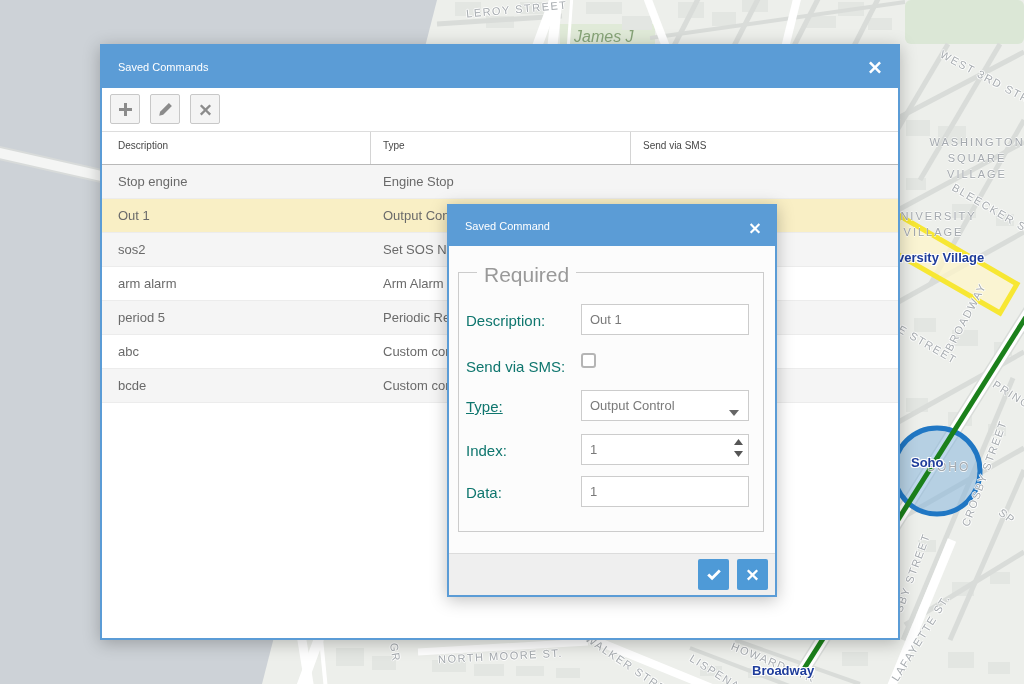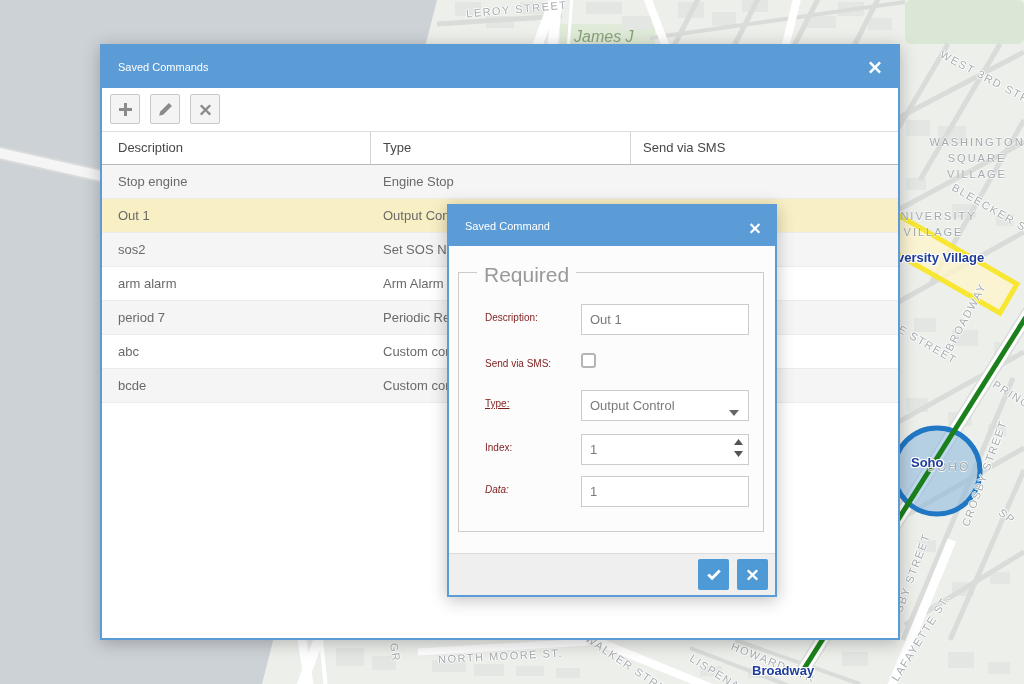--- a/index.html
+++ b/index.html
@@ -45,48 +45,48 @@
   .dlg{position:absolute;background:#fff;border:2px solid #5b9cd6;box-sizing:border-box;
        box-shadow:0 3px 16px rgba(0,0,0,.25);}
   #dlg-outer{left:100px;top:44px;width:800px;height:596px;}
   .dlg-head{height:42px;background:#5b9cd6;position:relative;}
   .dlg-title{color:#fff;font-size:11px;line-height:42px;padding-left:16px;}
   .dlg-close{position:absolute;right:16px;top:14px;width:14px;height:14px;cursor:pointer;}
   #toolbar{height:44px;background:#fff;border-bottom:1px solid #ddd;position:relative;box-sizing:border-box;}
   .tbtn{position:absolute;top:6px;width:30px;height:30px;background:#f4f4f4;border:1px solid #c8c8c8;
         border-radius:2px;box-sizing:border-box;cursor:pointer;display:flex;align-items:center;justify-content:center;}
   #tbtn-add{left:8px;} #tbtn-edit{left:48px;} #tbtn-del{left:88px;}
-  #thead{height:33px;position:relative;border-bottom:1px solid #b9b9b9;box-sizing:border-box;font-size:13px;color:#474747;}
+  #thead{height:33px;position:relative;border-bottom:1px solid #b9b9b9;box-sizing:border-box;font-size:10px;color:#474747;}
   .th{position:absolute;top:8px;}
   .colsep{position:absolute;top:0;width:1px;height:32px;background:#d4d4d4;}
   .trow{height:34px;position:relative;border-bottom:1px solid #ececec;box-sizing:border-box;font-size:13px;color:#6a6a6a;cursor:pointer;}
   .trow.alt{background:#f5f5f5;}
   .trow.sel{background:#f9efc5;}
   .td{position:absolute;top:9px;white-space:nowrap;}
   .c1{left:16px;} .c2{left:281px;} .c3{left:541px;}
   
   #dlg-inner{left:447px;top:204px;width:330px;height:393px;background:#fcfcfc;}
   #dlg-inner .dlg-head{height:40px;}
   #dlg-inner .dlg-title{line-height:40px;}
   #dlg-inner .dlg-close{top:14px;right:14px;width:12px;height:12px;}
   #fs{position:absolute;left:9px;top:66px;width:306px;height:260px;border:1px solid #ccc;box-sizing:border-box;}
   #fs-legend{position:absolute;left:18px;top:-10px;background:#fcfcfc;padding:0 7px;font-size:21px;color:#999;}
-  .flabel{position:absolute;left:26px;font-size:10px;color:#7f1d1d;}
+  .flabel{position:absolute;left:7px;font-size:15px;color:#0f766e;}
   .fin{position:absolute;left:122px;width:168px;height:31px;border:1px solid #ccc;background:#fff;
        box-sizing:border-box;font-size:13px;color:#7a7a7a;font-family:"Liberation Sans",sans-serif;padding:0 8px;outline:none;}
   #f-desc-l{top:39px;} #f-desc{top:31px;}
   #f-sms-l{top:85px;}
   #f-sms{position:absolute;left:122px;top:80px;width:15px;height:15px;border:2px solid #b5b5b5;border-radius:3px;
          background:#fff;appearance:none;-webkit-appearance:none;margin:0;cursor:pointer;}
   #f-type-l{top:125px;text-decoration:underline;} #f-type{top:117px;display:flex;align-items:center;cursor:pointer;}
   #f-type .selarrow{position:absolute;right:9px;top:13px;}
   #f-index-l{top:169px;} #f-index{top:161px;padding-right:24px;}
   .spin{position:absolute;left:272px;width:14px;height:10px;cursor:pointer;display:flex;justify-content:center;}
   #spin-up{top:166px;} #spin-dn{top:178px;}
-  #f-data-l{top:211px;font-style:italic;} #f-data{top:203px;}
+  #f-data-l{top:211px;} #f-data{top:203px;}
   #ifoot{position:absolute;left:0;right:0;bottom:0;height:41px;background:#efefef;border-top:1px solid #dcdcdc;}
   .ibtn{position:absolute;top:5px;width:31px;height:31px;background:#4e9ad7;border:none;border-radius:2px;
         cursor:pointer;display:flex;align-items:center;justify-content:center;}
   #btn-ok{right:46px;} #btn-cancel{right:7px;}
 </style>
 </head>
 <body>
 
 <div id="map">
   <svg width="1024" height="684" viewBox="0 0 1024 684">
@@ -249,21 +249,21 @@
       <span class="td c1">sos2</span>
       <span class="td c2">Set SOS Number</span>
       <span class="td c3"></span>
     </div>
     <div class="trow">
       <span class="td c1">arm alarm</span>
       <span class="td c2">Arm Alarm</span>
       <span class="td c3"></span>
     </div>
     <div class="trow alt">
-      <span class="td c1">period 7</span>
+      <span class="td c1">period 5</span>
       <span class="td c2">Periodic Reporting</span>
       <span class="td c3"></span>
     </div>
     <div class="trow">
       <span class="td c1">abc</span>
       <span class="td c2">Custom command</span>
       <span class="td c3"></span>
     </div>
     <div class="trow alt">
       <span class="td c1">bcde</span>

